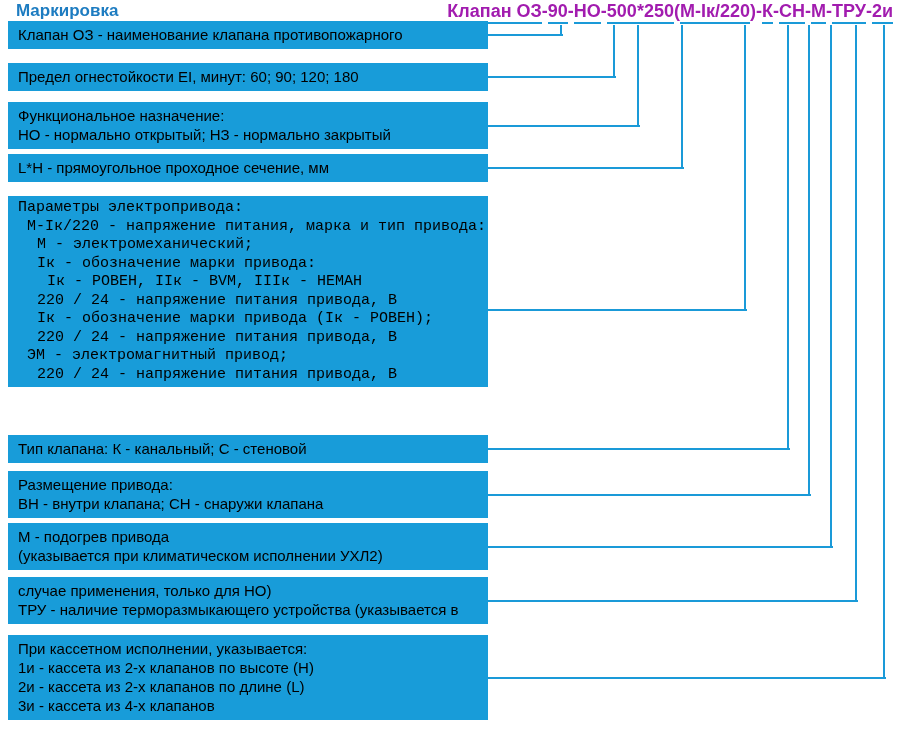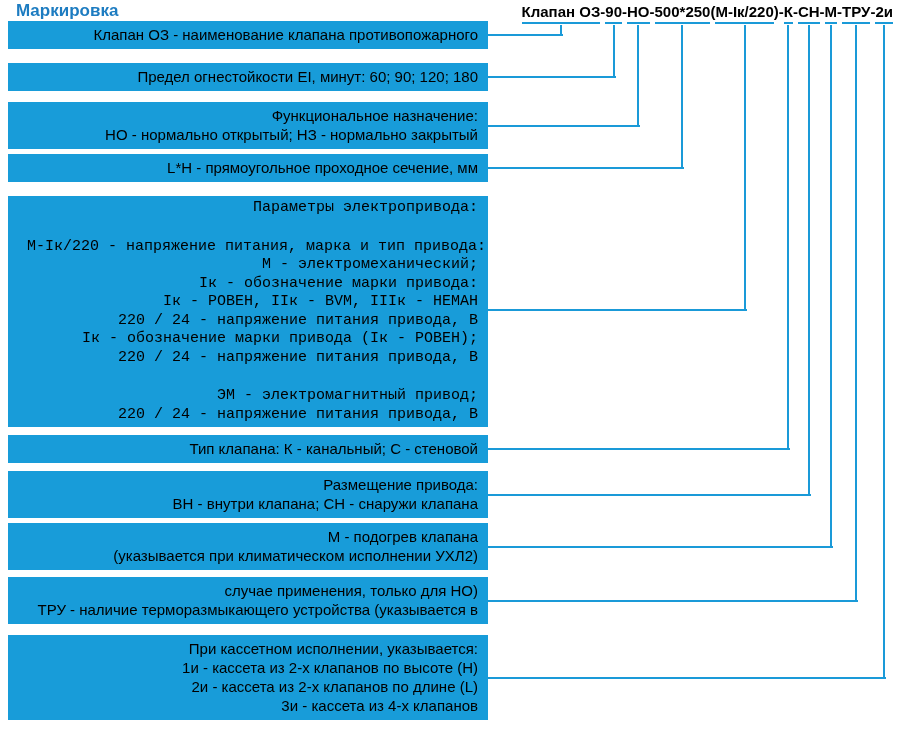--- a/index.html
+++ b/index.html
@@ -1,38 +1,38 @@
 <!DOCTYPE html>
 <html><head>
 <meta charset="utf-8">
 <style>
   html,body{margin:0;padding:0;background:#ffffff;}
   #canvas{
     position:relative;width:900px;height:730px;background:#ffffff;
-    font-family:"Liberation Sans","DejaVu Sans",sans-serif;overflow:hidden;text-align:right;
+    font-family:"Liberation Sans","DejaVu Sans",sans-serif;overflow:hidden;
   }
   .title{
     position:absolute;left:16px;top:1px;
     font-size:17px;font-weight:bold;color:#1d7cc1;
   }
   .code{
     position:absolute;top:3px;right:7px;white-space:nowrap;
-    font-size:15px;font-weight:bold;line-height:17px;color:#000000;
+    font-size:18px;font-weight:bold;line-height:17px;color:#a21caf;
   }
   .code .seg{display:inline-block;border-bottom:2px solid #1a9ad8;padding-bottom:2px;}
   .code .sep{display:inline-block;padding-bottom:4px;}
   .box{
     position:absolute;left:8px;width:480px;box-sizing:border-box;
     background:#189cd9;color:#000000;
     font-size:15px;padding:4px 10px 5px;
   }
   .box .ln{line-height:19px;white-space:nowrap;}
   .box-tall{padding:3px 10px;}
   .box-tall .ln{line-height:18.5px;font-family:Liberation Mono, monospace;}
-  .i1{padding-left:9px;margin-top:20px;}
+  .i1{padding-left:9px;}
   .i2{padding-left:19px;}
   .i3{padding-left:29px;}
   .line{position:absolute;background:#1a9ad8;}
   .line.h{height:2px;}
   .line.v{width:2px;}
 </style>
 </head>
 <body>
 
 <div id="canvas">
@@ -74,21 +74,21 @@
   <div class="box" style="top:435px">
     <div class="ln">Тип клапана: К - канальный; С - стеновой</div>
   </div>
 
   <div class="box" style="top:471px">
     <div class="ln">Размещение привода:</div>
     <div class="ln">ВН - внутри клапана; СН - снаружи клапана</div>
   </div>
 
   <div class="box" style="top:523px">
-    <div class="ln">М - подогрев клапана</div>
+    <div class="ln">М - подогрев привода</div>
     <div class="ln">(указывается при климатическом исполнении УХЛ2)</div>
   </div>
 
   <div class="box" style="top:577px">
     <div class="ln">случае применения, только для НО)</div>
     <div class="ln">ТРУ - наличие терморазмыкающего устройства (указывается в</div>
   </div>
 
   <div class="box" style="top:635px">
     <div class="ln">При кассетном исполнении, указывается:</div>

